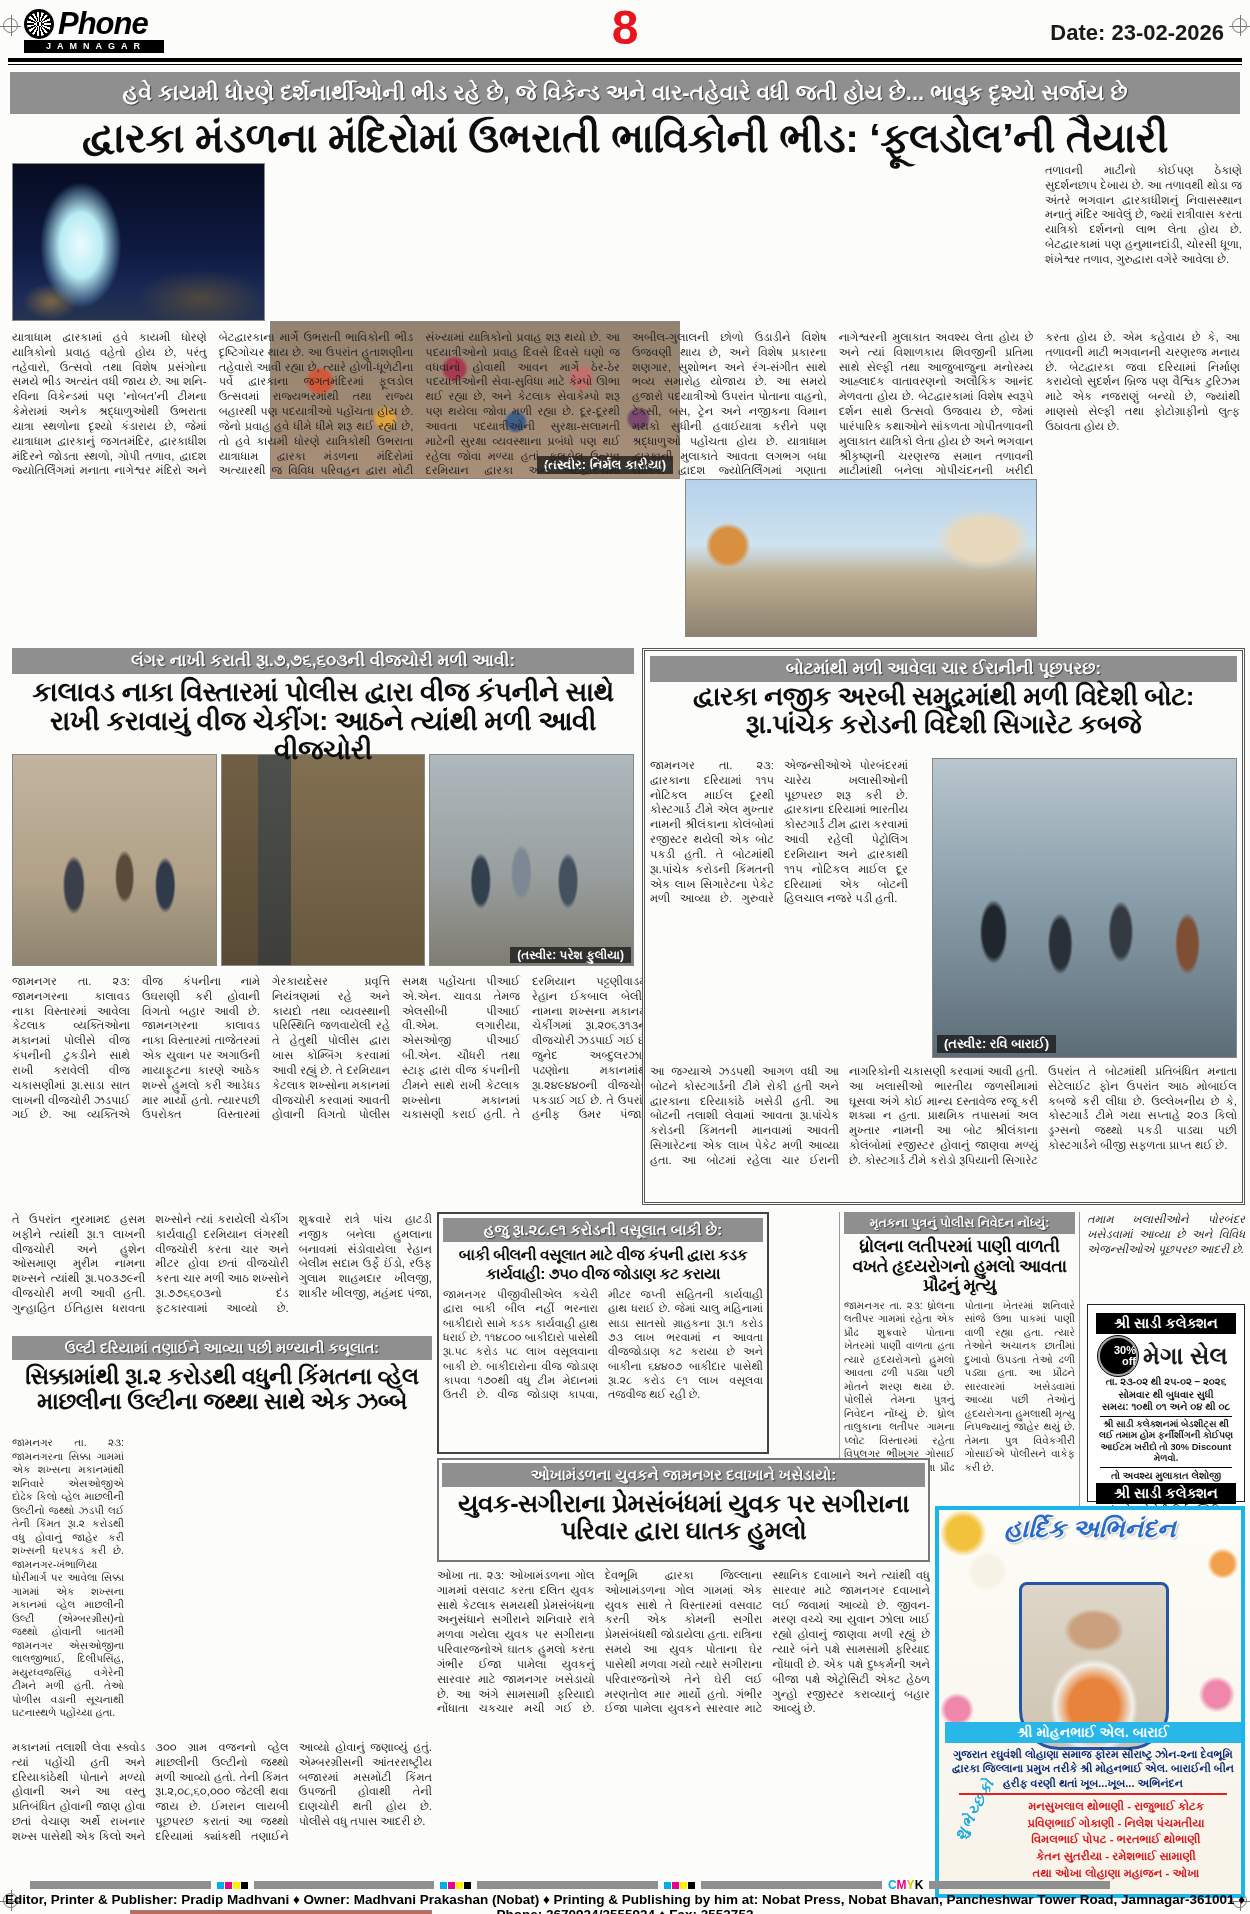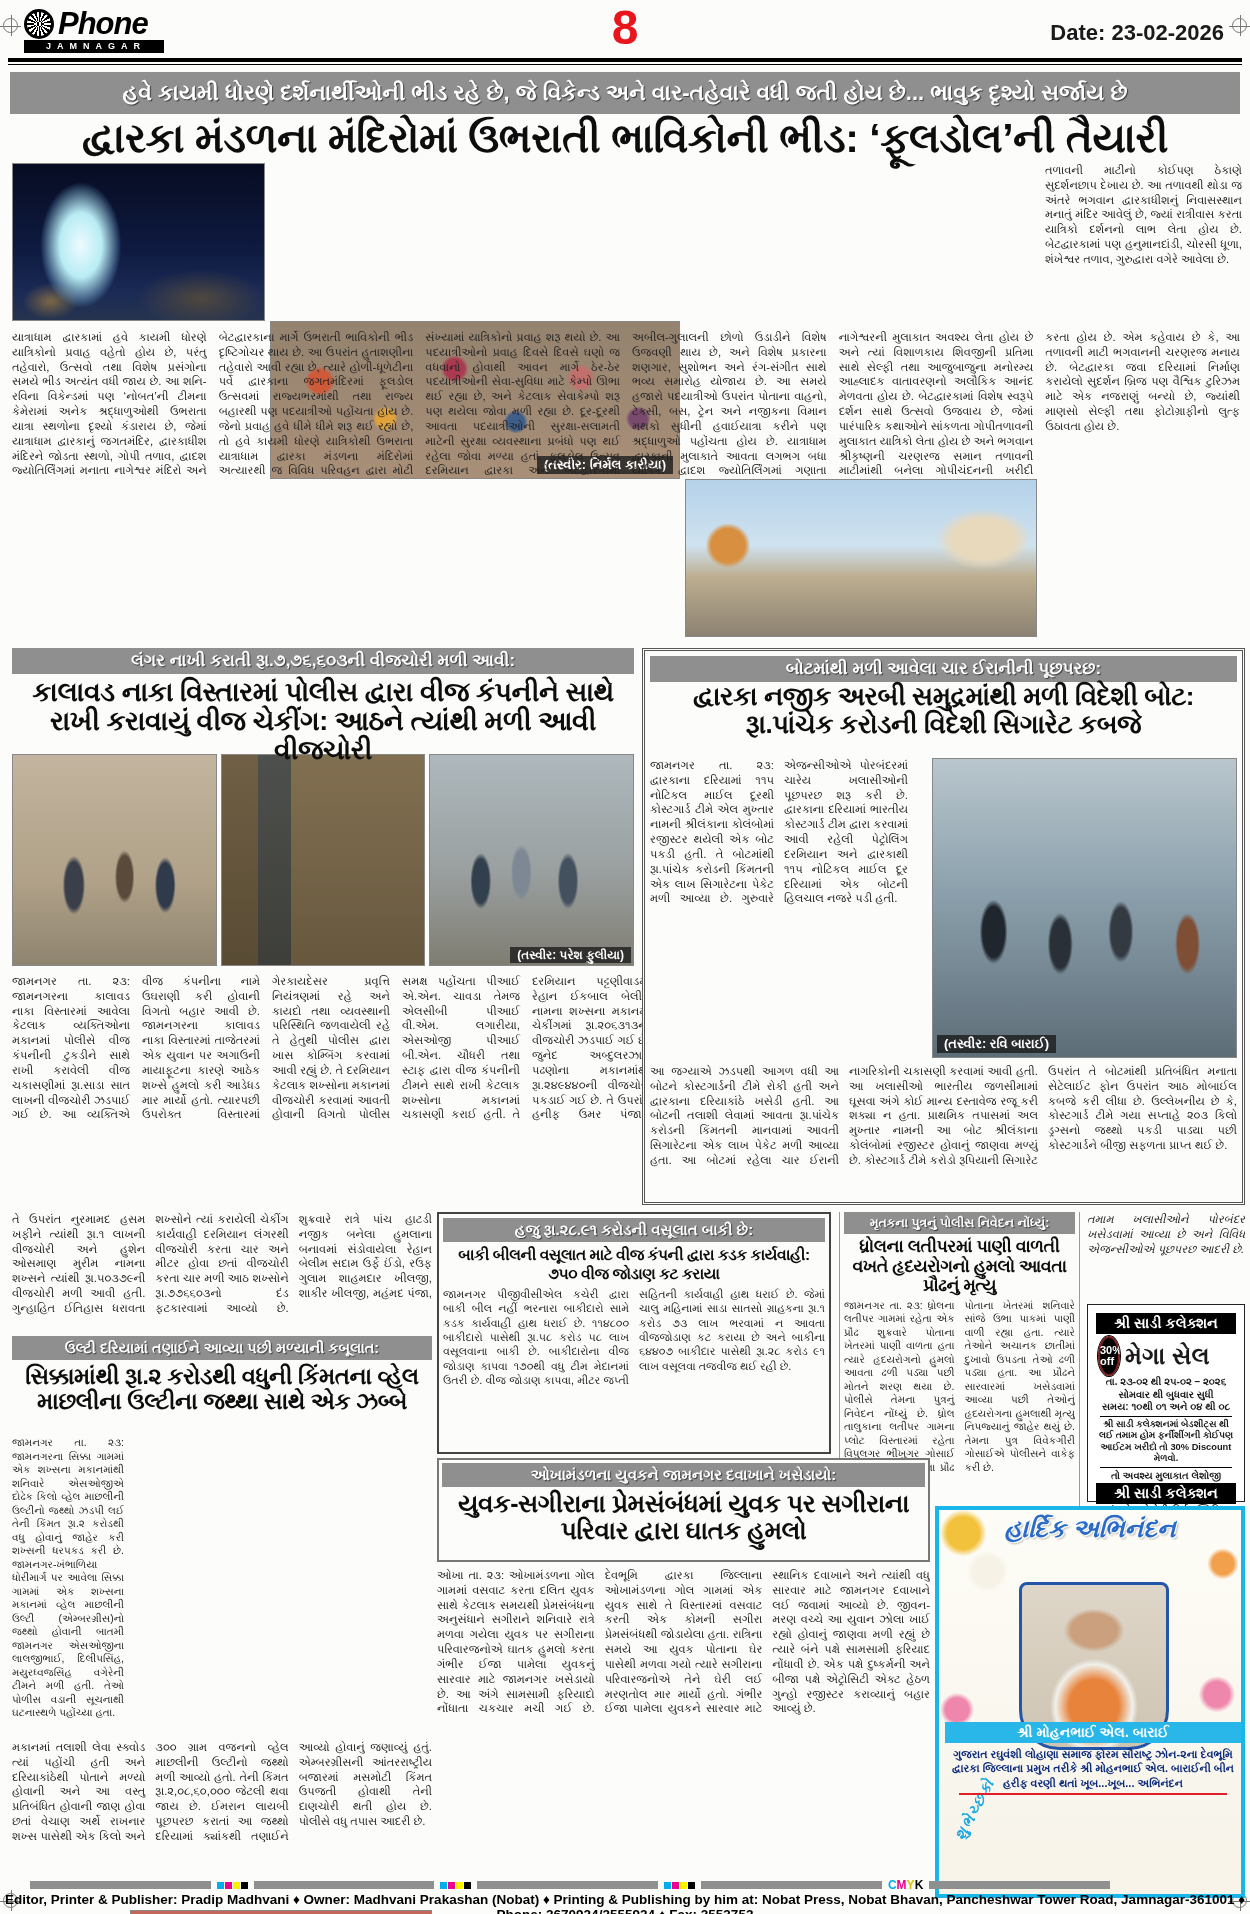--- a/index.html
+++ b/index.html
@@ -91,22 +91,22 @@
   .reg:before { left:50%; top:-4px; width:1px; height:21px; }
   .reg:after { top:50%; left:-4px; height:1px; width:21px; }
   .regstrip { display:flex; align-items:center; gap:6px; }
   .regseg { height:8px; background:#8f8f8f; flex:1; }
   .dotgrp { display:flex; gap:1px; }
   .dotgrp i { width:7px; height:7px; display:block; }
   .cmyk-text { font-size:12px; font-weight:800; letter-spacing:0; }
   .boxframe { border:3px double #555; background:#fcfcfa; }
   
   .sad-bar { background:#000; color:#fff; font-weight:800; text-align:center; font-size:14.5px; padding:2px 0; }
-  .sad-badge { width:22px; height:40px; border-radius:50%; background:#000; color:#fff; border:2px solid #7f1d1d;
-    outline:1.5px solid #000; display:flex; flex-direction:column; align-items:flex-start; justify-content:center;
+  .sad-badge { width:40px; height:40px; border-radius:50%; background:#000; color:#fff; border:2px solid #a3a3a3;
+    outline:1.5px solid #000; display:flex; flex-direction:column; align-items:flex-end; justify-content:center;
     font-weight:800; font-size:11px; line-height:1; }
   .sad-mega { font-size:24px; font-weight:800; }
   .sad-line { font-size:10px; font-weight:700; text-align:center; line-height:1.25; }
   .sad-hr { border-top:1.5px solid #000; margin:2px 4px; }
   
   .cong { border:4px solid #19b6e9; background:
     radial-gradient(circle 36px at 8% 6%, #f3c23c 0 45%, transparent 65%),
     radial-gradient(circle 30px at 16% 16%, #f6f2e6 0 50%, transparent 68%),
     radial-gradient(circle 26px at 6% 52%, #ef86ac 0 45%, transparent 65%),
     radial-gradient(circle 24px at 94% 14%, #f3a04c 0 45%, transparent 65%),
@@ -175,21 +175,21 @@
     <div style="display:flex; gap:24px; margin-top:4px; height:300px;">
       <div class="bodytext cols2" style="width:258px; height:300px; overflow:hidden;">જામનગર તા. ૨૩: દ્વારકાના દરિયામાં ૧૧૫ નોટિકલ માઈલ દૂરથી કોસ્ટગાર્ડ ટીમે એલ મુખ્તાર નામની શ્રીલંકાના કોલંબોમાં રજીસ્ટર થયેલી એક બોટ પકડી હતી. તે બોટમાંથી રૂા.પાંચેક કરોડની કિંમતની એક લાખ સિગારેટના પેકેટ મળી આવ્યા છે. ગુરુવારે એજન્સીઓએ પોરબંદરમાં ચારેય ખલાસીઓની પૂછપરછ શરૂ કરી છે. દ્વારકાના દરિયામાં ભારતીય કોસ્ટગાર્ડ ટીમ દ્વારા કરવામાં આવી રહેલી પેટ્રોલિંગ દરમિયાન અને દ્વારકાથી ૧૧૫ નોટિકલ માઈલ દૂર દરિયામાં એક બોટની હિલચાલ નજરે પડી હતી.</div>
       <div class="photo ph-coast" style="flex:1; height:300px;">
         <div class="caption" style="left:4px; bottom:4px;">(તસ્વીર: રવિ બારાઈ)</div>
       </div>
     </div>
     <div class="bodytext cols3" style="margin-top:6px; height:130px; overflow:hidden;">આ જગ્યાએ ઝડપથી આગળ વધી આ બોટને કોસ્ટગાર્ડની ટીમે રોકી હતી અને દ્વારકાના દરિયાકાંઠે ખસેડી હતી. આ બોટની તલાશી લેવામાં આવતા રૂા.પાંચેક કરોડની કિંમતની માનવામાં આવતી સિગારેટના એક લાખ પેકેટ મળી આવ્યા હતા. આ બોટમાં રહેલા ચાર ઈરાની નાગરિકોની ચકાસણી કરવામાં આવી હતી. આ ખલાસીઓ ભારતીય જળસીમામાં ઘૂસવા અંગે કોઈ માન્ય દસ્તાવેજ રજૂ કરી શક્યા ન હતા. પ્રાથમિક તપાસમાં અલ મુખ્તાર નામની આ બોટ શ્રીલંકાના કોલંબોમાં રજીસ્ટર હોવાનું જાણવા મળ્યું છે. કોસ્ટગાર્ડ ટીમે કરોડો રૂપિયાની સિગારેટ ઉપરાંત તે બોટમાંથી પ્રતિબંધિત મનાતા સેટેલાઈટ ફોન ઉપરાંત આઠ મોબાઈલ કબજે કરી લીધા છે. ઉલ્લેખનીય છે કે, કોસ્ટગાર્ડ ટીમે ગયા સપ્તાહે ૨૦૩ કિલો ડ્રગ્સનો જથ્થો પકડી પાડ્યા પછી કોસ્ટગાર્ડને બીજી સફળતા પ્રાપ્ત થઈ છે.</div>
   </div>
   <div class="abs bodytext" style="left:1087px; top:1212px; width:158px; height:84px; overflow:hidden; font-style:italic;">તમામ ખલાસીઓને પોરબંદર ખસેડવામાં આવ્યા છે અને વિવિધ એજન્સીઓએ પૂછપરછ આદરી છે.</div>
 
-  <div class="abs" style="left:437px; top:1212px; width:394px; height:242px; border:2px solid #444; padding:4px; background:#fcfcfa;">
+  <div class="abs" style="left:437px; top:1212px; width:332px; height:242px; border:2px solid #444; padding:4px; background:#fcfcfa;">
     <div class="kicker" style="height:24px; line-height:24px; font-size:15px;">હજુ રૂા.૨૮.૯૧ કરોડની વસૂલાત બાકી છે:</div>
     <div class="headline" style="font-size:15.5px; margin:4px 0; line-height:1.2;">બાકી બીલની વસૂલાત માટે વીજ કંપની દ્વારા કડક કાર્યવાહી: ૭૫૦ વીજ જોડાણ કટ કરાયા</div>
     <div class="bodytext cols2" style="height:155px; overflow:hidden; font-size:11px;">જામનગર પીજીવીસીએલ કચેરી દ્વારા બાકી બીલ નહીં ભરનારા બાકીદારો સામે કડક કાર્યવાહી હાથ ધરાઈ છે. ૧૧૪૮૦૦ બાકીદારો પાસેથી રૂા.૫૮ કરોડ ૫૮ લાખ વસૂલવાના બાકી છે. બાકીદારોના વીજ જોડાણ કાપવા ૧૭૦થી વધુ ટીમ મેદાનમાં ઉતરી છે. વીજ જોડાણ કાપવા, મીટર જપ્તી સહિતની કાર્યવાહી હાથ ધરાઈ છે. જેમાં ચાલુ મહિનામાં સાડા સાતસો ગ્રાહકના રૂા.૧ કરોડ ૭૩ લાખ ભરવામાં ન આવતા વીજજોડાણ કટ કરાયા છે અને બાકીના ૬૪૪૦૭ બાકીદાર પાસેથી રૂા.૨૮ કરોડ ૯૧ લાખ વસૂલવા તજવીજ થઈ રહી છે.</div>
   </div>
 
   <div class="abs" style="left:839px; top:1212px; width:241px; height:294px; border-left:1px solid #999; border-right:1px solid #999; padding:0 4px;">
     <div class="kicker" style="height:22px; line-height:22px; font-size:12.5px;">મૃતકના પુત્રનું પોલીસ નિવેદન નોંધ્યું:</div>
     <div class="headline" style="font-size:17.5px; margin:3px 0; line-height:1.12;">ધ્રોલના લતીપરમાં પાણી વાળતી વખતે હૃદયરોગનો હુમલો આવતા પ્રૌઢનું મૃત્યુ</div>
     <div class="bodytext cols2" style="height:198px; overflow:hidden; font-size:10.4px;">જામનગર તા. ૨૩: ધ્રોલના લતીપર ગામમાં રહેતા એક પ્રૌઢ શુક્રવારે પોતાના ખેતરમાં પાણી વાળતા હતા ત્યારે હૃદયરોગનો હુમલો આવતા ઢળી પડ્યા પછી મોતને શરણ થયા છે. પોલીસે તેમના પુત્રનું નિવેદન નોંધ્યું છે. ધ્રોલ તાલુકાના લતીપર ગામના પ્લોટ વિસ્તારમાં રહેતા વિપુલગર ભીખુગર ગોસાઈ નામના પચાવન વર્ષના પ્રૌઢ પોતાના ખેતરમાં શનિવારે સાંજે ઉભા પાકમાં પાણી વાળી રહ્યા હતા. ત્યારે તેઓને અચાનક છાતીમાં દુખાવો ઉપડતા તેઓ ઢળી પડ્યા હતા. આ પ્રૌઢને સારવારમાં ખસેડવામાં આવ્યા પછી તેઓનું હૃદયરોગના હુમલાથી મૃત્યુ નિપજ્યાનું જાહેર થયું છે. તેમના પુત્ર વિવેકગીરી ગોસાઈએ પોલીસને વાકેફ કરી છે.</div>
   </div>
@@ -228,20 +228,27 @@
   <div class="abs bodytext cols3" style="left:437px; top:1568px; width:493px; height:338px; overflow:hidden;">ઓખા તા. ૨૩: ઓખામંડળના ગોલ ગામમાં વસવાટ કરતા દલિત યુવક સાથે કેટલાક સમયથી પ્રેમસંબંધના અનુસંધાને સગીરાને શનિવારે રાત્રે મળવા ગયેલા યુવક પર સગીરાના પરિવારજનોએ ઘાતક હુમલો કરતા ગંભીર ઈજા પામેલા યુવકનું સારવાર માટે જામનગર ખસેડાયો છે. આ અંગે સામસામી ફરિયાદો નોંધાતા ચકચાર મચી ગઈ છે. દેવભૂમિ દ્વારકા જિલ્લાના ઓખામંડળના ગોલ ગામમાં એક યુવક સાથે તે વિસ્તારમાં વસવાટ કરતી એક કોમની સગીરા પ્રેમસંબંધથી જોડાયેલા હતા. રાત્રિના સમયે આ યુવક પોતાના ઘેર પાસેથી મળવા ગયો ત્યારે સગીરાના પરિવારજનોએ તેને ઘેરી લઈ મરણતોલ માર માર્યો હતો. ગંભીર ઈજા પામેલા યુવકને સારવાર માટે સ્થાનિક દવાખાને અને ત્યાંથી વધુ સારવાર માટે જામનગર દવાખાને લઈ જવામાં આવ્યો છે. જીવન-મરણ વચ્ચે આ યુવાન ઝોલા ખાઈ રહ્યો હોવાનું જાણવા મળી રહ્યું છે ત્યારે બંને પક્ષે સામસામી ફરિયાદ નોંધાવી છે. એક પક્ષે દુષ્કર્મની અને બીજા પક્ષે એટ્રોસિટી એક્ટ હેઠળ ગુન્હો રજીસ્ટર કરાવ્યાનું બહાર આવ્યું છે.</div>
 
   <div class="abs cong" style="left:935px; top:1506px; width:310px; height:392px;">
     <div class="cong-title" style="margin-top:4px;">હાર્દિક અભિનંદન</div>
     <div class="cong-photo abs photo ph-leader" style="left:80px; top:38px; width:150px; height:168px;"></div>
     <div class="cong-wish" style="left:2px; top:290px;">શુભેચ્છકો</div>
     <div class="abs" style="left:6px; top:212px; width:296px;">
       <div class="cong-nameb">શ્રી મોહનભાઈ એલ. બારાઈ</div>
       <div class="cong-body" style="margin-top:4px;">ગુજરાત રઘુવંશી લોહાણા સમાજ ફોરમ સૌરાષ્ટ્ર ઝોન-૨ના દેવભૂમિ દ્વારકા જિલ્લાના પ્રમુખ તરીકે શ્રી મોહનભાઈ એલ. બારાઈની બીન હરીફ વરણી થતાં ખૂબ...ખૂબ... અભિનંદન</div>
       <div class="cong-redhr"></div>
+      <div style="margin-left:46px;">
+        <div class="cong-name">મનસુખલાલ થોભાણી - રાજુભાઈ કોટક</div>
+        <div class="cong-name">પ્રવિણભાઈ ગોકાણી - નિલેશ પંચમતીયા</div>
+        <div class="cong-name">વિમલભાઈ પોપટ - ભરતભાઈ થોભાણી</div>
+        <div class="cong-name">કેતન સુતરીયા - રમેશભાઈ સામાણી</div>
+        <div class="cong-name">તથા ઓખા લોહાણા મહાજન - ઓખા</div>
+      </div>
     </div>
   </div>
 
   <div class="abs regstrip" style="left:30px; top:1878px; width:1080px;">
     <div class="regseg"></div>
     <div class="dotgrp">
         <i style="background:#00aeef"></i>
         <i style="background:#ec008c"></i>
         <i style="background:#fff200"></i>
         <i style="background:#000"></i>

